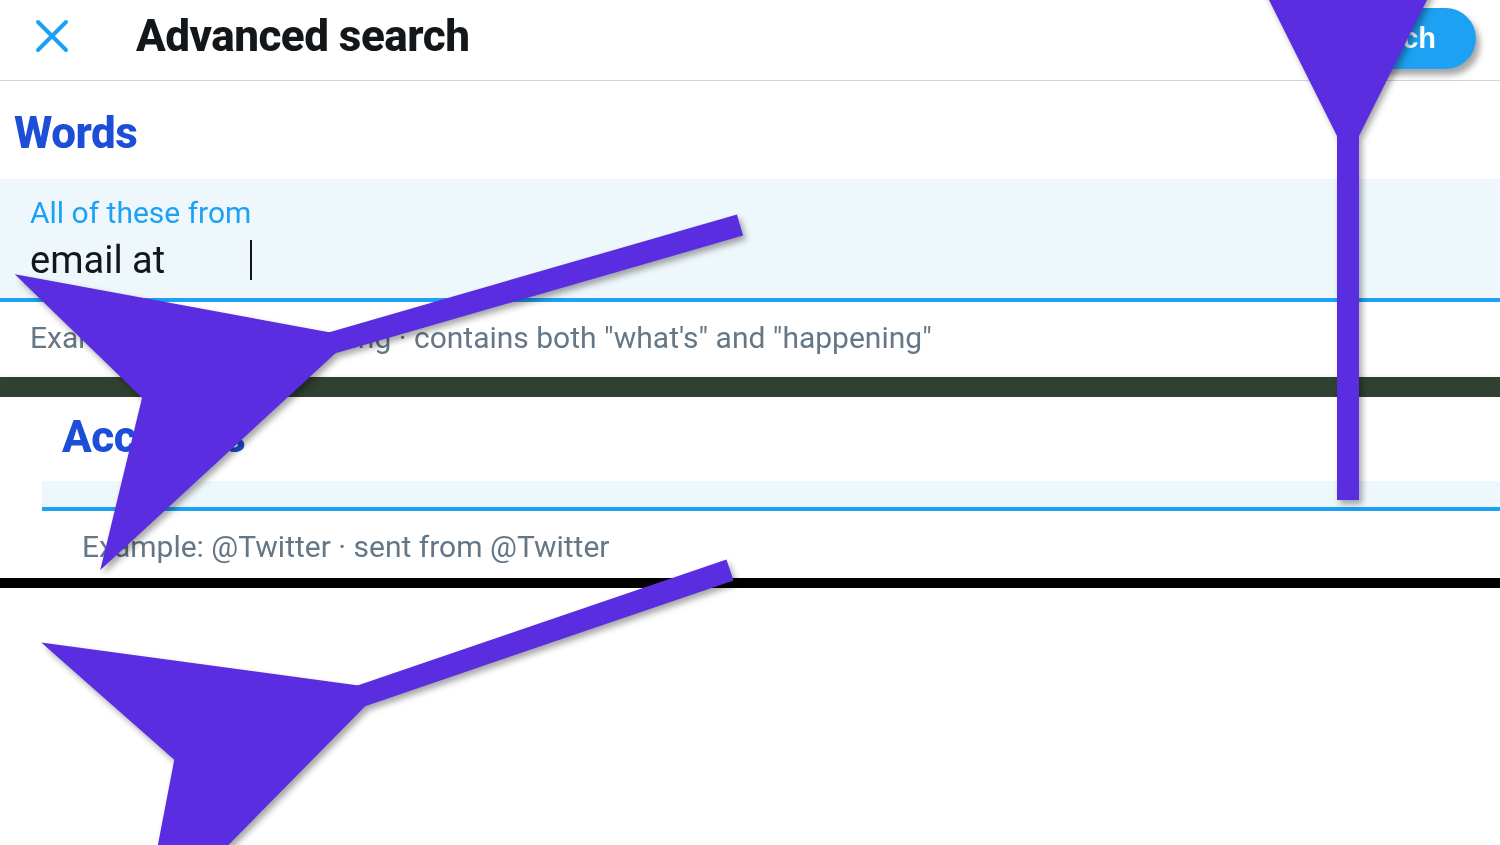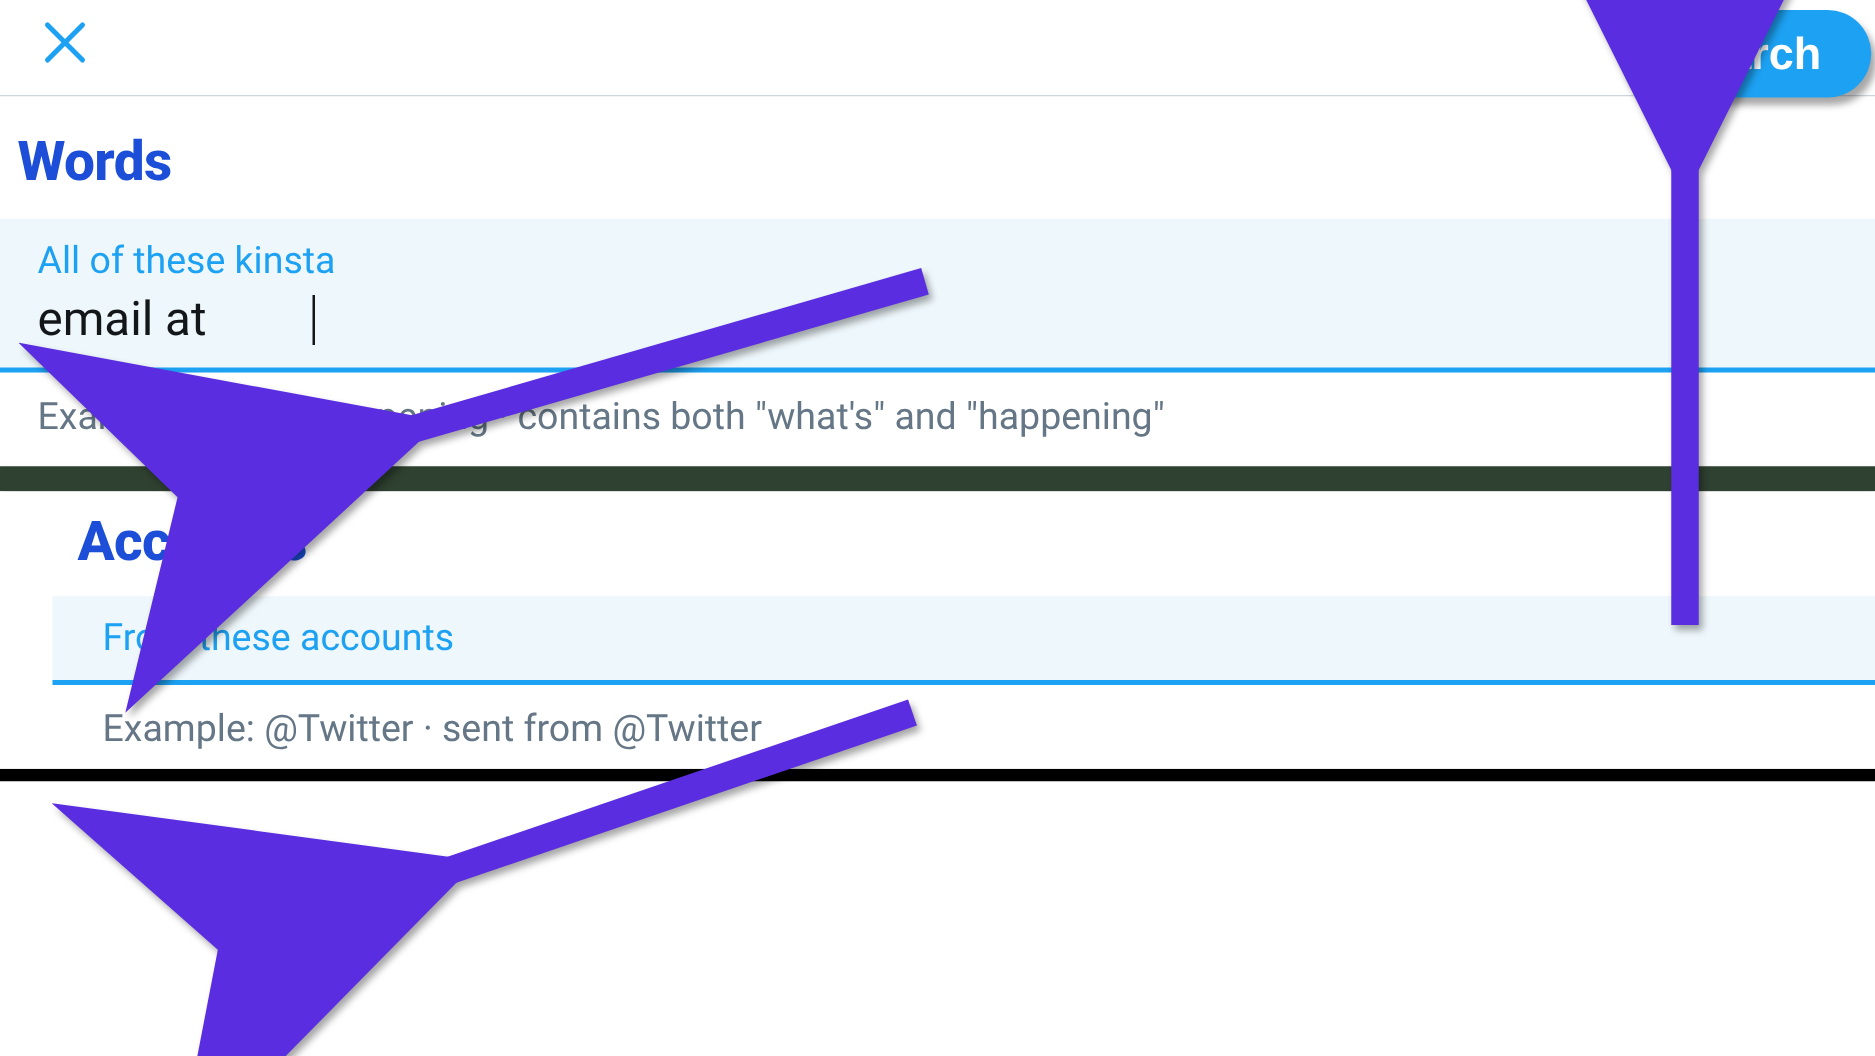--- a/index.html
+++ b/index.html
@@ -22,27 +22,27 @@
   }
   .close-icon svg { width: 40px; height: 40px; stroke: #1da1f2; stroke-width: 4; stroke-linecap: round; }
   .header-title {
     font-size: 44px;
     font-weight: 800;
     color: #14171a;
     letter-spacing: -0.5px;
   }
   .search-btn {
     position: absolute;
-    right: 3px;
+    right: 24px;
     top: 8px;
     background: #1da1f2;
     color: #fff;
     border: none;
     border-radius: 9999px;
-    font-size: 36px;
+    font-size: 29px;
     font-weight: 700;
     padding: 14px 40px;
     cursor: pointer;
     box-shadow: 4px 6px 6px rgba(0,0,0,0.35);
   }
 
   .section-words {
     background: #fff;
     padding: 0;
   }
@@ -133,41 +133,41 @@
 
 <div class="container">
 
   <div class="header">
     <div class="close-icon">
       <svg viewBox="0 0 40 40">
           <line x1="6" y1="6" x2="34" y2="34"></line>
           <line x1="34" y1="6" x2="6" y2="34"></line>
         </svg>
     </div>
+    <div class="header-title">Advanced search</div>
     <button class="search-btn">Search</button>
   </div>
 
   <div class="section-words">
     <div class="section-heading">Words</div>
     <div class="field-block">
-      <div class="field-label">All of these kinsta</div>
+      <div class="field-label">All of these from</div>
       <div style="display:flex;align-items:center;">
         <input class="field-input" style="width: auto; min-width: 0px; flex: 0 0 auto;" size="8" value="email at">
         <span class="caret"></span>
       </div>
     </div>
     <div class="example-text">Example: what's happening · contains both "what's" and "happening"</div>
   </div>
 
   <div class="divider-dark"></div>
 
   <div class="section-accounts">
     <div class="section-heading">Accounts</div>
     <div class="field-block">
-      <div class="field-label">From these accounts</div>
     </div>
     <div class="example-text">Example: @Twitter · sent from @Twitter</div>
   </div>
 
   <div class="bottom-border"></div>
 
   <div class="arrow" style="left:260px; top:215px;">
     <svg width="500" height="200">
       <defs>
         <marker id="ah1" markerWidth="14" markerHeight="14" refX="3" refY="7" orient="auto">

